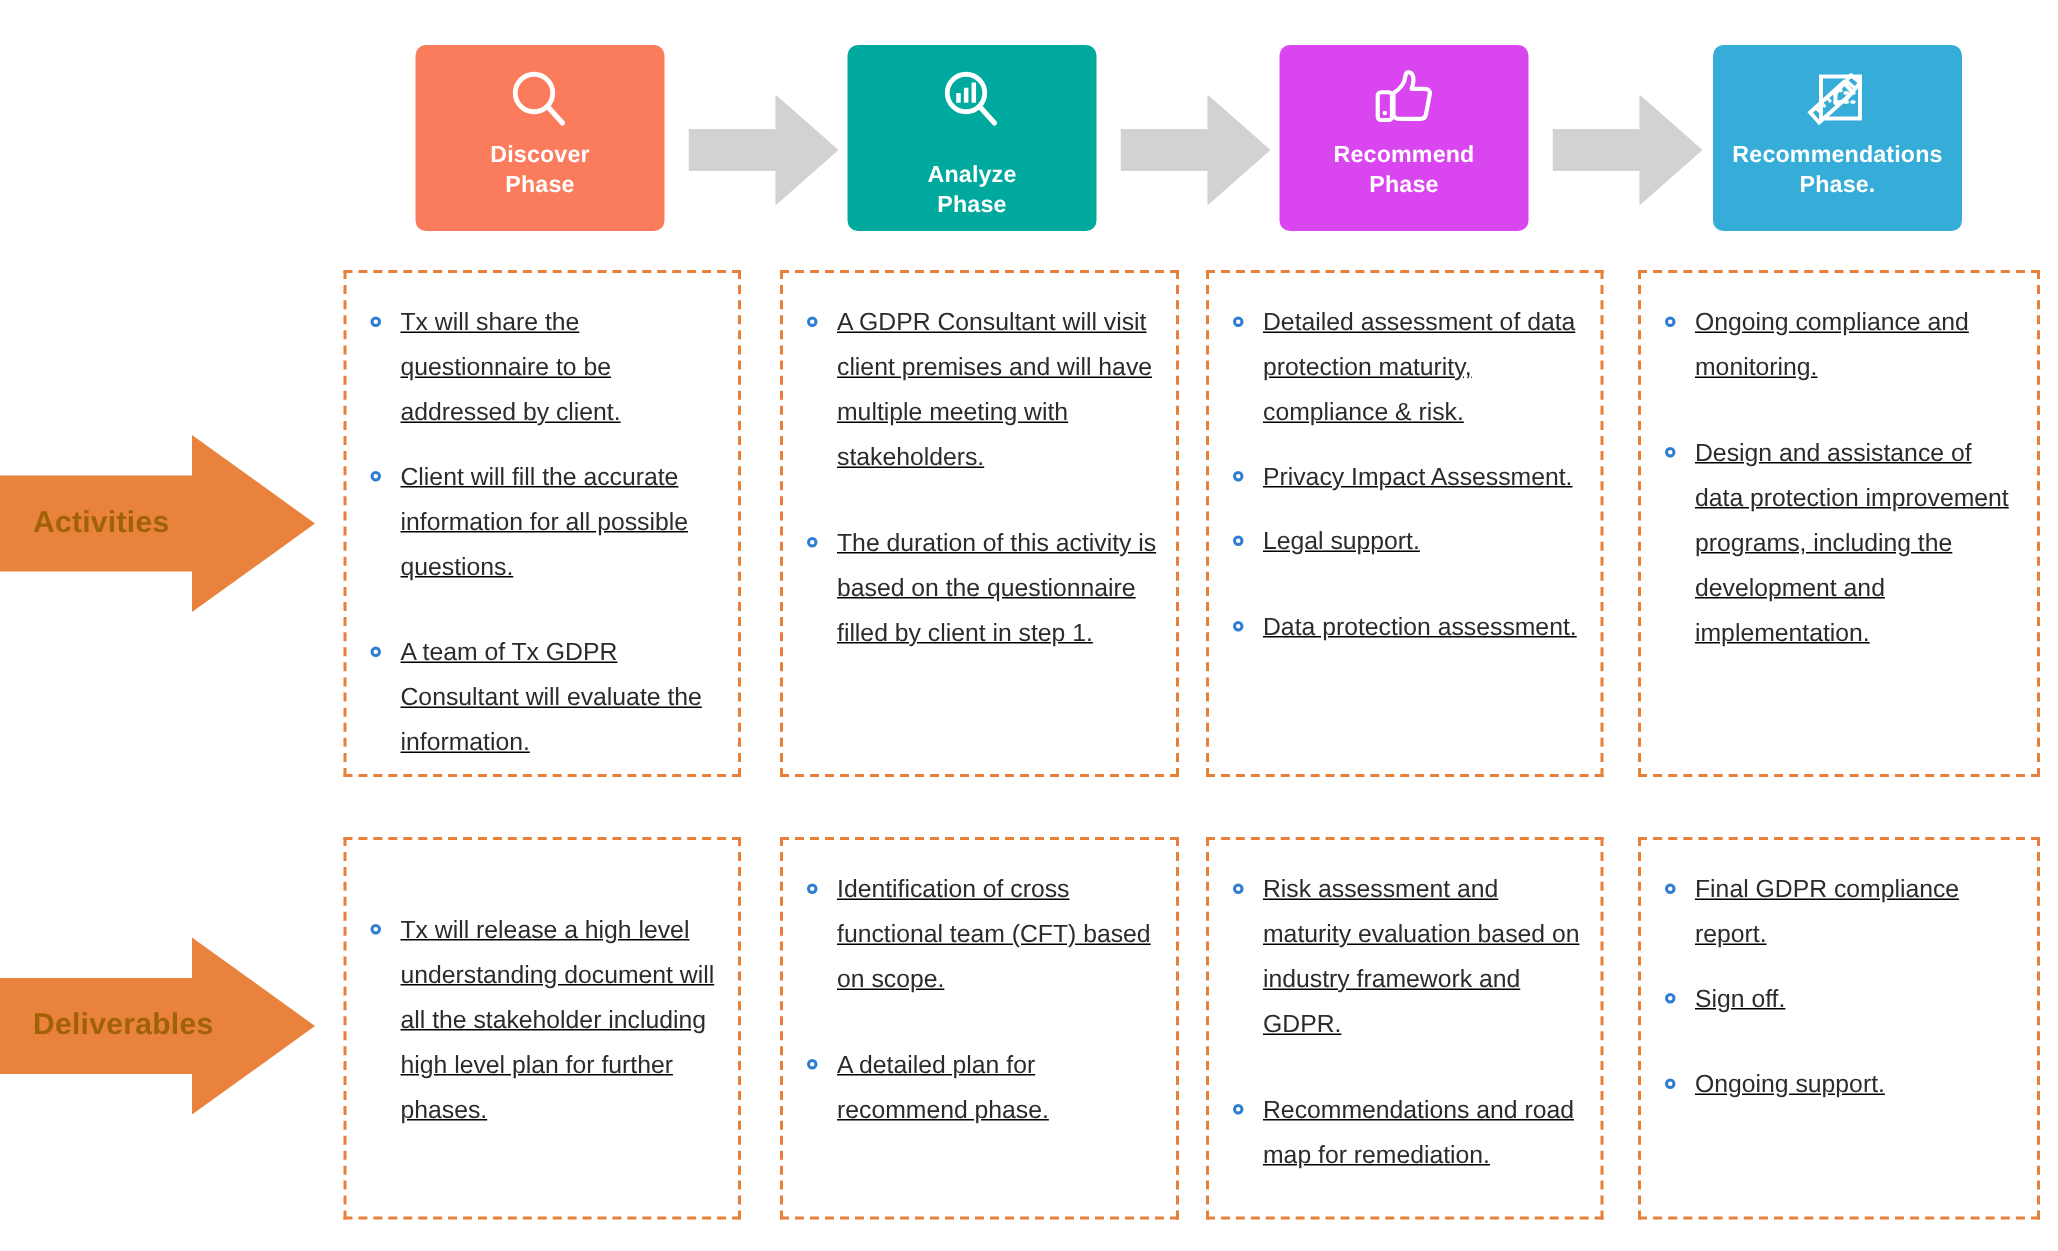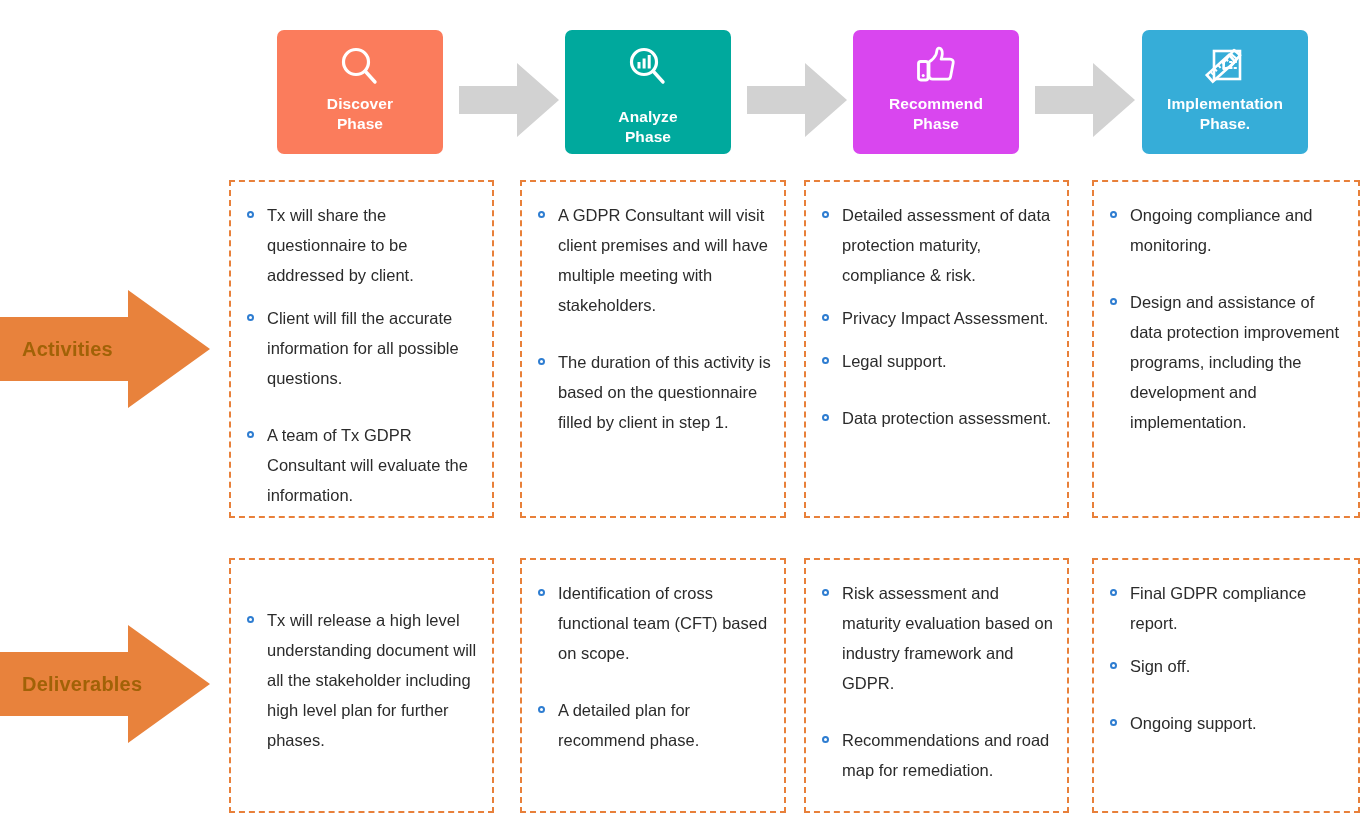--- a/index.html
+++ b/index.html
@@ -105,20 +105,21 @@
 
   .col-0 { left: 229px; width: 265px; }
   .col-1 { left: 520px; width: 266px; }
   .col-2 { left: 804px; width: 265px; }
   .col-3 { left: 1092px; width: 268px; }
 
   ul.bullets {
     list-style: none;
     margin: 0;
     padding: 0;
+    text-decoration: underline;
   }
   ul.bullets li {
     position: relative;
     padding-left: 22px;
     margin-bottom: 13px;
     font-size: 16.5px;
     line-height: 30px;
     color: #2b2b2b;
   }
   ul.bullets li:last-child { margin-bottom: 0; margin-top: 27px; }
@@ -190,21 +191,21 @@
             <line x1="21" y1="19" x2="21" y2="23" stroke="#ffffff" stroke-width="2"></line>
             <line x1="26" y1="19" x2="26" y2="23" stroke="#ffffff" stroke-width="2"></line>
             <line x1="31" y1="19" x2="31" y2="23" stroke="#ffffff" stroke-width="2"></line>
           </g>
           <g transform="rotate(40 30 17)">
             <path d="M26 6 L34 6 L34 22 L30 27 L26 22 Z" fill="none" stroke="#ffffff" stroke-width="2.6" stroke-linejoin="round"></path>
             <line x1="26" y1="11" x2="34" y2="11" stroke="#ffffff" stroke-width="2.2"></line>
           </g>
         </svg>
       </div>
-      <div class="phase-label">Implementation
+      <div class="phase-label">Recommendations
 Phase.</div>
     </div>
 
     <div class="gray-arrow" id="garrow-0">
       <svg width="100" height="74" viewBox="0 0 100 74" preserveAspectRatio="none">
         <path d="M0 23 L58 23 L58 0 L100 37 L58 74 L58 51 L0 51 Z" fill="#D2D2D2"></path>
       </svg>
     </div>
     <div class="gray-arrow" id="garrow-1">
       <svg width="100" height="74" viewBox="0 0 100 74" preserveAspectRatio="none">

